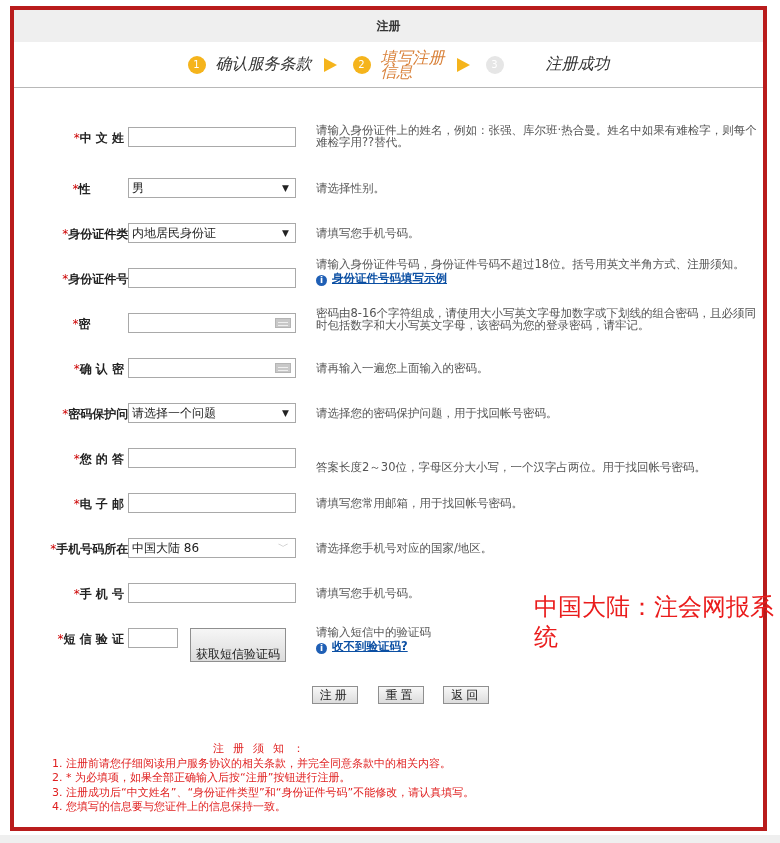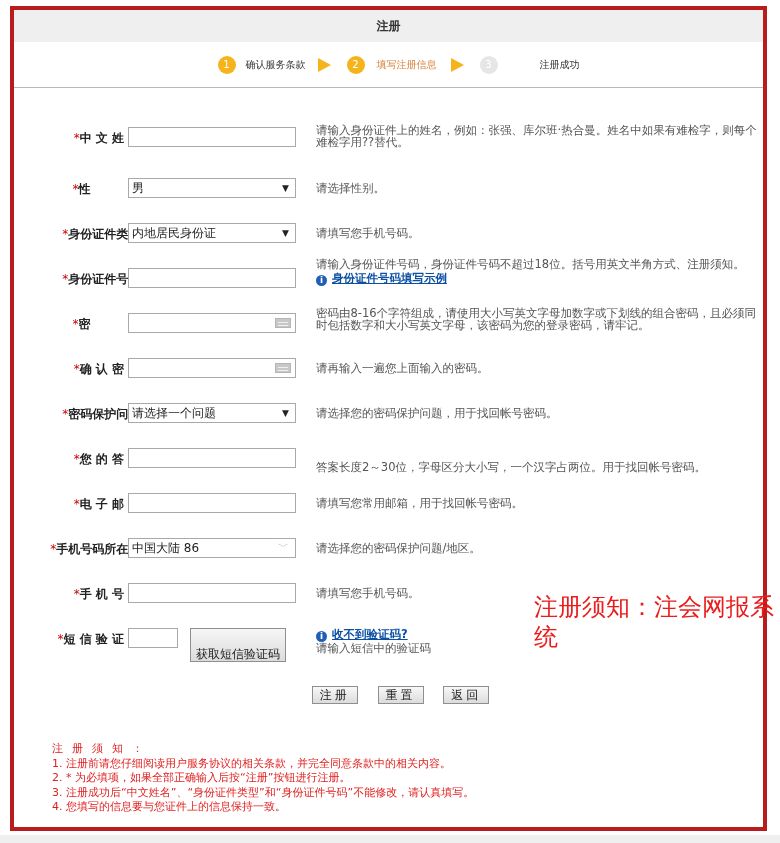--- a/index.html
+++ b/index.html
@@ -16,22 +16,22 @@
   }
   .steps {
     height: 46px; border-bottom: 1px solid #b8b8b8; display: flex;
     align-items: center; justify-content: center; padding-left: 20px;
   }
   .step { display: flex; align-items: center; }
   .step-circle {
     width: 18px; height: 18px; border-radius: 50%; color: #fff;
     font-size: 10px; line-height: 18px; text-align: center; margin-right: 10px;
   }
-  .step-label { font-size: 10px; color: #333; }
-  .step-label.active { color: #d9823b; text-align: center; width: 64px; line-height: 14px; }
+  .step-label { font-size: 16px; color: #333; font-style: italic; }
+  .step-label.active { color: #d9823b; text-align: left; width: 64px; line-height: 14px; }
   .step-arrow { width: 0; height: 0; border-top: 7px solid transparent; border-bottom: 7px solid transparent; border-left: 13px solid #f5b41c; margin: 0 16px 0 12px; }
 
   .form-row { position: absolute; left: 0; width: 757px; }
   .label {
     position: absolute; right: 626px; font-size: 12px; font-weight: bold; color: #222;
     white-space: pre; text-align: right;
   }
   .label .req { color: #cc0000; font-weight: normal; }
   .field {
     position: absolute; left: 114px; width: 168px; height: 20px;
@@ -65,21 +65,21 @@
     position: absolute; left: 520px; top: 582px; width: 240px;
     font-size: 24px; color: #ea1c1c; line-height: 30px;
   }
   .actions { position: absolute; top: 676px; left: 8px; width: 757px; text-align: center; }
   .btn {
     display: inline-block; height: 18px; padding: 0 7px; margin: 0 8px;
     border: 1px solid #8f8f8f; background: linear-gradient(#f8f8f8, #dcdcdc);
     font-size: 12px; color: #222; line-height: 16px; letter-spacing: 3px;
   }
   .notice { position: absolute; left: 38px; top: 732px; font-size: 11px; color: #e02020; line-height: 14.5px; }
-  .notice-title { letter-spacing: 9px; }
+  .notice-title { letter-spacing: 9px; text-align: center; }
   .footer-strip { position: absolute; left: 0; top: 835px; width: 780px; height: 8px; background: #efefef; }
 </style>
 </head>
 <body>
 
 <div class="container">
   <div class="title-bar">注册</div>
 
   <div class="steps">
     <div class="step">
@@ -151,40 +151,40 @@
 
   <div class="form-row" style="top:483px">
     <span class="label" style="top:3px"><span class="req">*</span><span>电 子 邮 箱:</span></span>
     <div class="field"></div>
     <div class="hint" style="top:4px">请填写您常用邮箱，用于找回帐号密码。</div>
   </div>
 
   <div class="form-row" style="top:528px">
     <span class="label" style="top:3px"><span class="req">*</span><span>手机号码所在地:</span></span>
     <div class="field select"><span>中国大陆 86</span><span class="chev">﹀</span></div>
-    <div class="hint" style="top:4px">请选择您的密码保护问题/地区。</div>
+    <div class="hint" style="top:4px">请选择您手机号对应的国家/地区。</div>
   </div>
 
   <div class="form-row" style="top:573px">
     <span class="label" style="top:3px"><span class="req">*</span><span>手 机 号 码:</span></span>
     <div class="field"></div>
     <div class="hint" style="top:4px">请填写您手机号码。</div>
   </div>
 
   <div class="form-row" style="top:618px">
     <span class="label" style="top:3px"><span class="req">*</span><span>短 信 验 证 码:</span></span>
     <div class="sms-field"></div>
     <button class="sms-button">获取短信验证码</button>
     <div class="hint" style="top:-2px">
+      <div>请输入短信中的验证码</div>
       <div><span class="info-icon">i</span><a class="hint-link">收不到验证码?</a></div>
-      <div>请输入短信中的验证码</div>
     </div>
   </div>
 
-  <div class="watermark">注册须知：注会网报系统</div>
+  <div class="watermark">中国大陆：注会网报系统</div>
 
   <div class="actions">
     <button class="btn">注册</button>
     <button class="btn">重置</button>
     <button class="btn">返回</button>
   </div>
 
   <div class="notice">
     <div class="notice-title">注册须知：</div>
     <div>1. 注册前请您仔细阅读用户服务协议的相关条款，并完全同意条款中的相关内容。</div>

